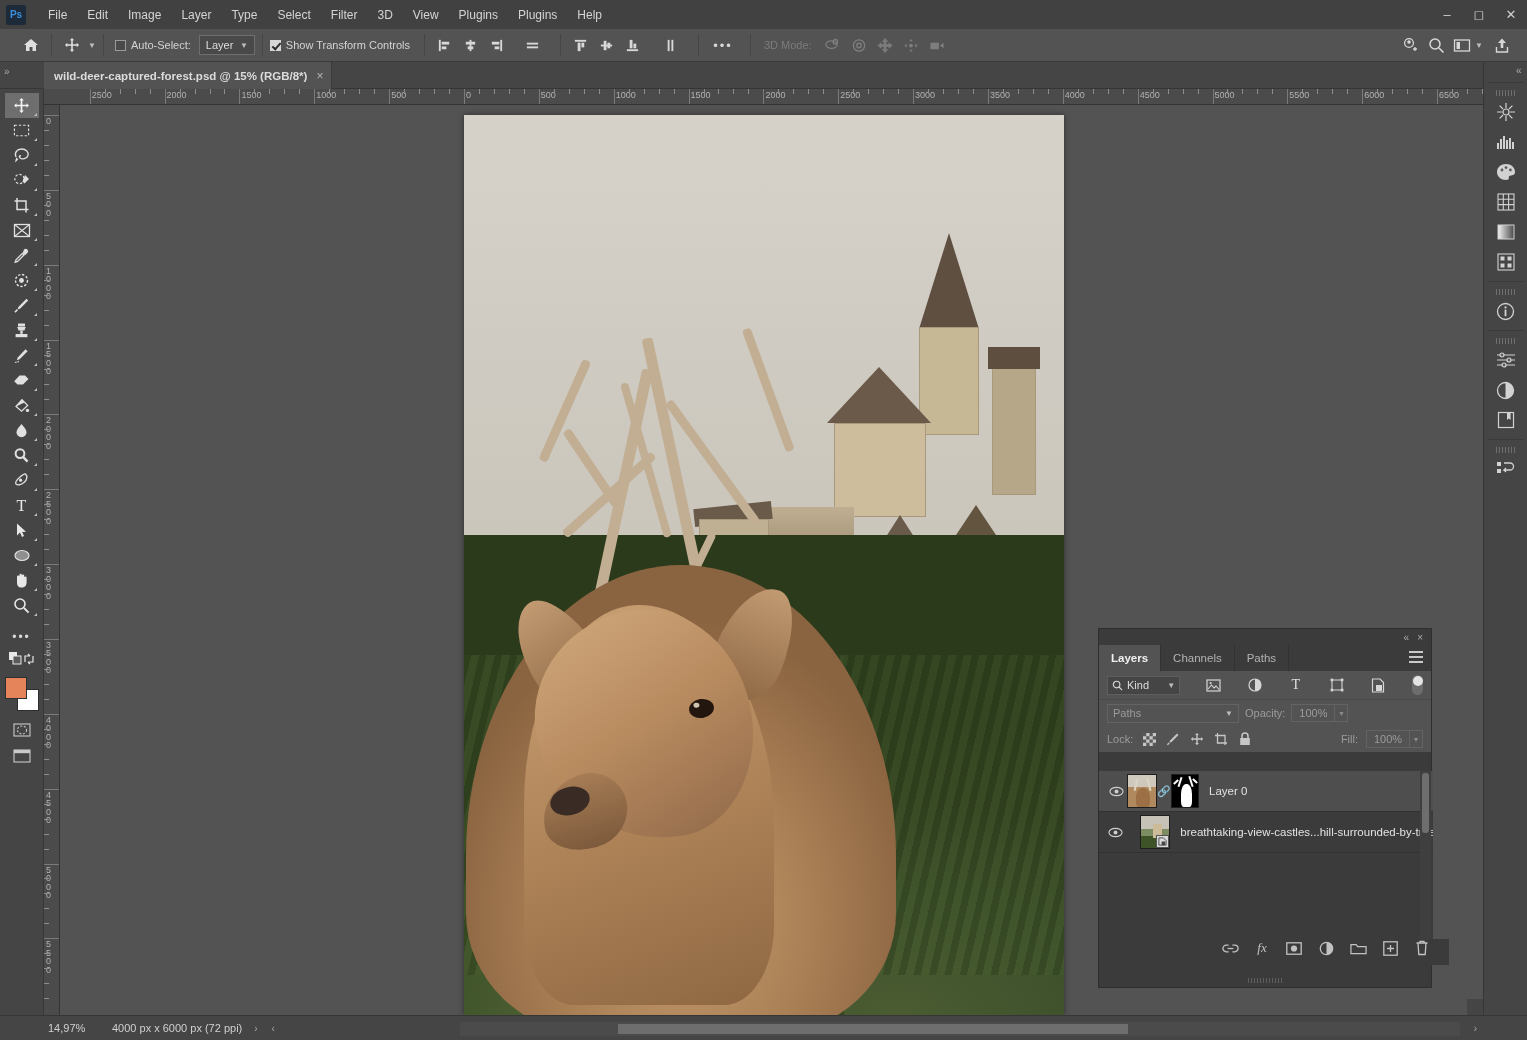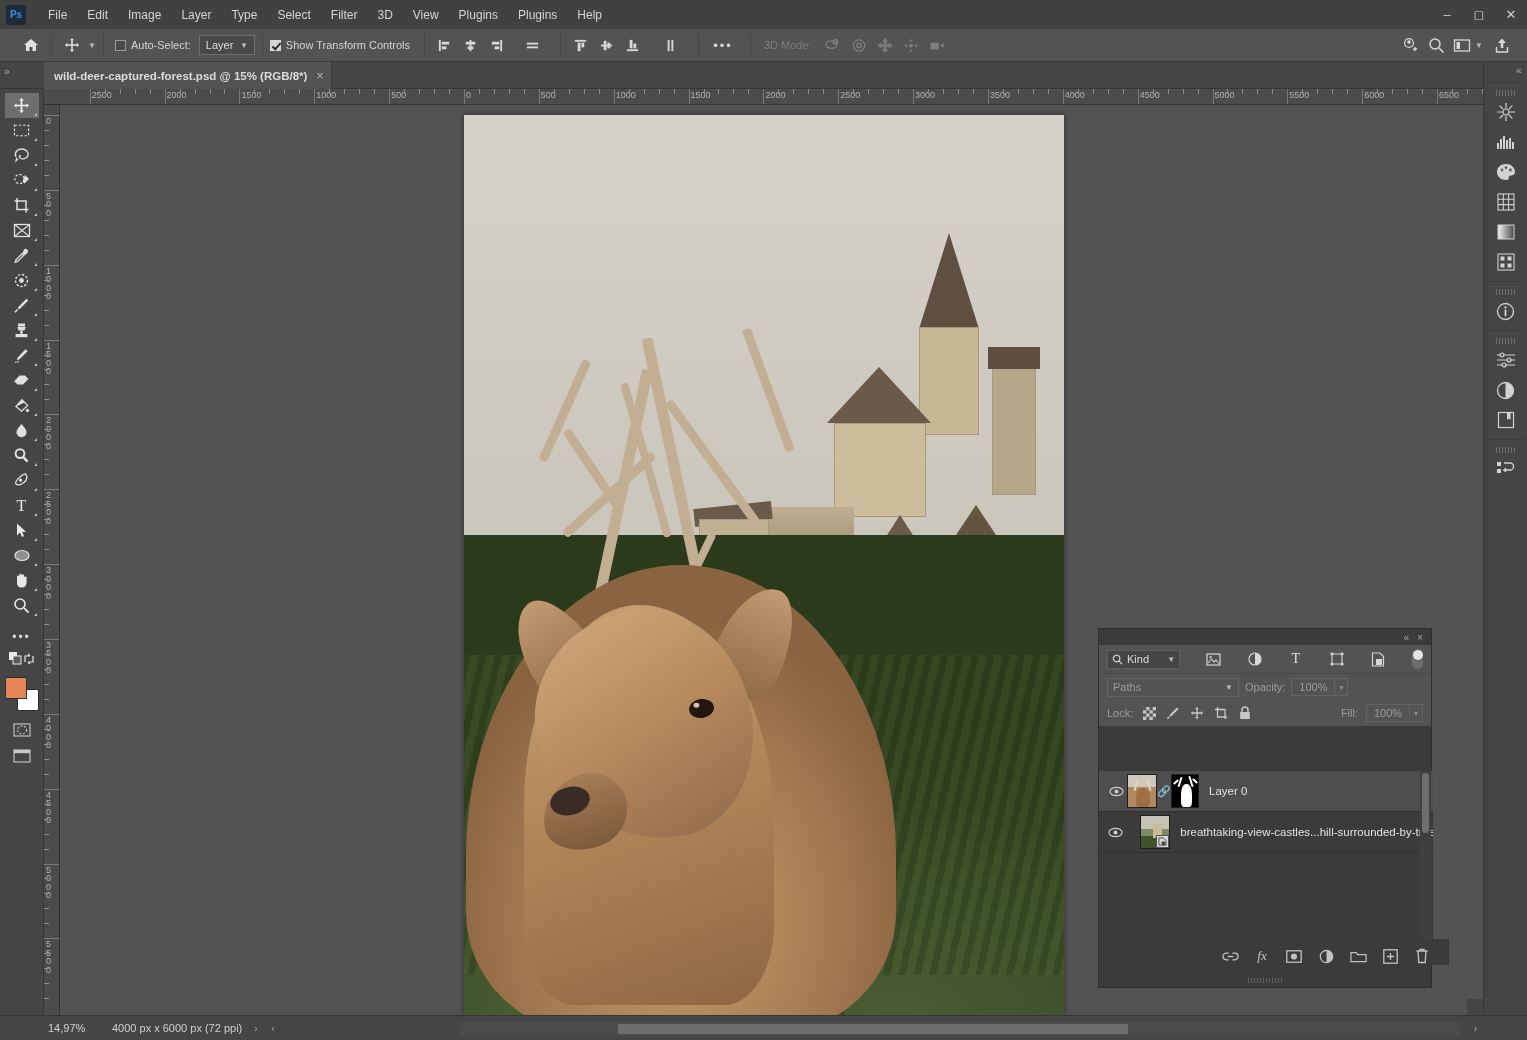--- a/index.html
+++ b/index.html
@@ -144,21 +144,21 @@
   .thumb { width:30px; height:34px; border:1px solid #1e1e1e; position:relative; overflow:hidden; flex:none; }
   .thumb.checker { background-image:linear-gradient(45deg,#bfbfbf 25%,transparent 25%,transparent 75%,#bfbfbf 75%),
                    linear-gradient(45deg,#bfbfbf 25%,#fff 25%,#fff 75%,#bfbfbf 75%);
                    background-size:8px 8px; background-position:0 0,4px 4px; }
   .link-ico { width:14px; text-align:center; color:#d0d0d0; font-size:11px; }
   .mask-th { width:28px; height:34px; border:1px solid #1e1e1e; background:#000; position:relative; overflow:hidden; flex:none; }
   .layer-name { font-size:11.5px; color:#e2e2e2; margin-left:10px; white-space:nowrap; overflow:hidden; }
   .so-badge { position:absolute; right:0; bottom:0; width:13px; height:13px; background:#d9d9d9; border:1px solid #555;
               display:flex; align-items:center; justify-content:center; }
   .lp-foot { position:absolute; left:0; bottom:22px; width:350px; height:26px; background:#3b3b3b;
-             display:flex; align-items:flex-end; justify-content:flex-end; gap:14px; padding-right:18px; }
+             display:flex; align-items:flex-start; justify-content:flex-end; gap:14px; padding-right:18px; }
   .foot-ico { width:18px; height:18px; display:flex; align-items:center; justify-content:center; color:#c2c2c2; }
   .lp-grip { position:absolute; left:0; bottom:0; width:334px; height:14px; display:flex; align-items:center; justify-content:center; }
   .grip-dots { width:36px; height:5px; background:repeating-linear-gradient(90deg,#5e5e5e 0 1px, transparent 1px 3px); }
 
   
   .v-scroll { position:absolute; right:0; top:0; width:11px; background:#3f3f3f; }
   .v-thumb { position:absolute; left:2px; width:7px; background:#6e6e6e; border-radius:3px; }
 
   
   .statusbar { position:absolute; left:0; bottom:0; width:1527px; height:25px; background:#454545; border-top:1px solid #363636;
@@ -857,20 +857,30 @@
         </svg>
     </div>
   </div>
 </div>
 
 <div class="layerspanel">
   <div class="lp-head">
     <span>«</span>
     <span>×</span>
   </div>
+  <div class="lp-tabs">
+    <div class="lp-tab active">Layers</div>
+    <div class="lp-tab">Channels</div>
+    <div class="lp-tab">Paths</div>
+    <div class="lp-menu">
+        <i></i>
+        <i></i>
+        <i></i>
+      </div>
+  </div>
 
   <div class="lp-filter">
     <div class="kind">
       <svg width="11" height="11" viewBox="0 0 12 12">
           <circle cx="5" cy="5" r="3.6" fill="none" stroke="#d8d8d8" stroke-width="1.2"></circle>
           <path d="M7.8 7.8 L11 11" stroke="#d8d8d8" stroke-width="1.3"></path>
         </svg>
       <span style="flex:1">Kind</span>
       <span class="chev">▼</span>
     </div>

